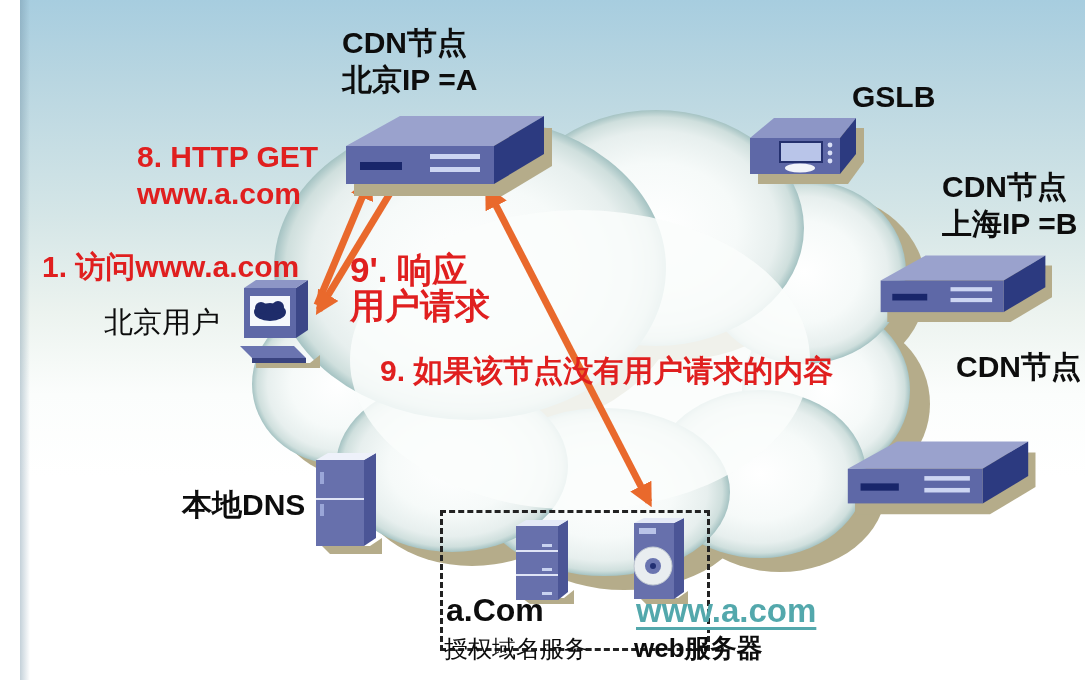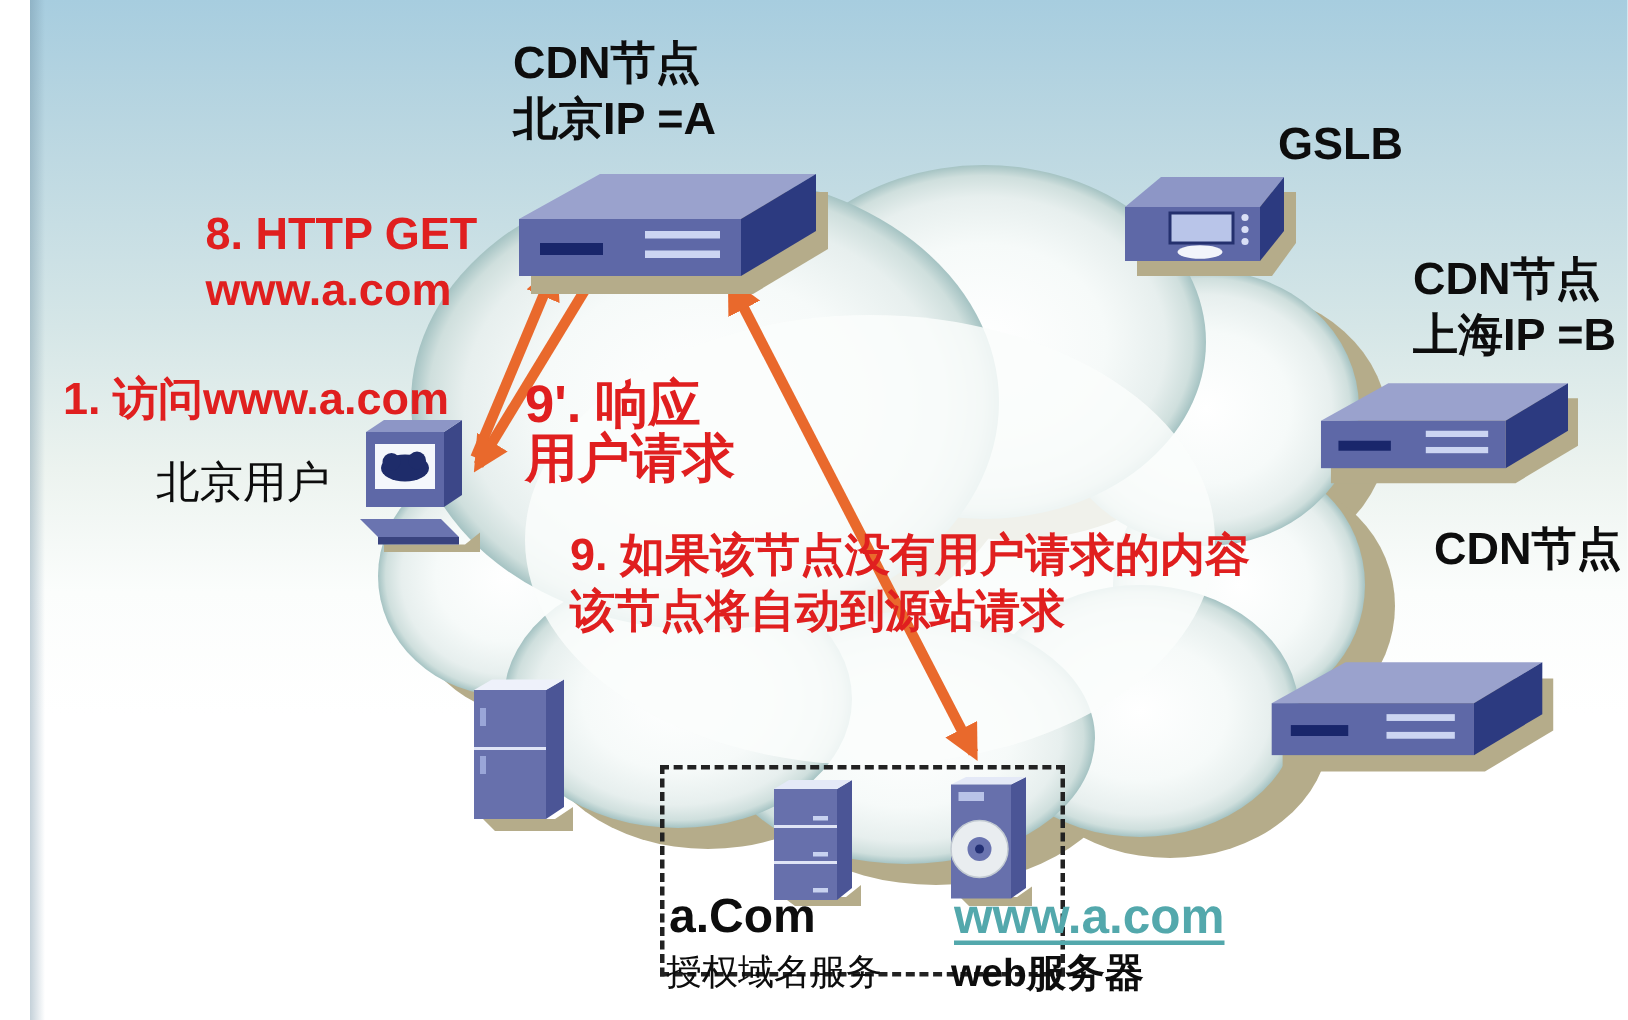--- a/index.html
+++ b/index.html
@@ -196,23 +196,25 @@
     <span>北京用户</span>
   </div>
 
   <div class="lbl red" style="left:330px;top:252px;font-size:35px;line-height:36px">
     <div>9'. 响应</div>
     <div>用户请求</div>
   </div>
 
   <div class="lbl red center" style="left:360px;top:352px;width:480px;font-size:30px">
     <div>9. 如果该节点没有用户请求的内容</div>
-    <div>该节点将自动到源站请求</div>
-  </div>
-
+  </div>
+
+  <div class="lbl" style="left:162px;top:486px">
+    <span class="regular">本地</span><span class="b">DNS</span>
+  </div>
 
   <div class="lbl" style="left:426px;top:592px;font-size:32px">
     <span>a.Com</span>
   </div>
 
   <div class="lbl regular" style="left:424px;top:630px;font-size:24px">
     <span>授权域名服务</span>
   </div>
 
   <div class="lbl teal-link" style="left:616px;top:592px;font-size:33px">

